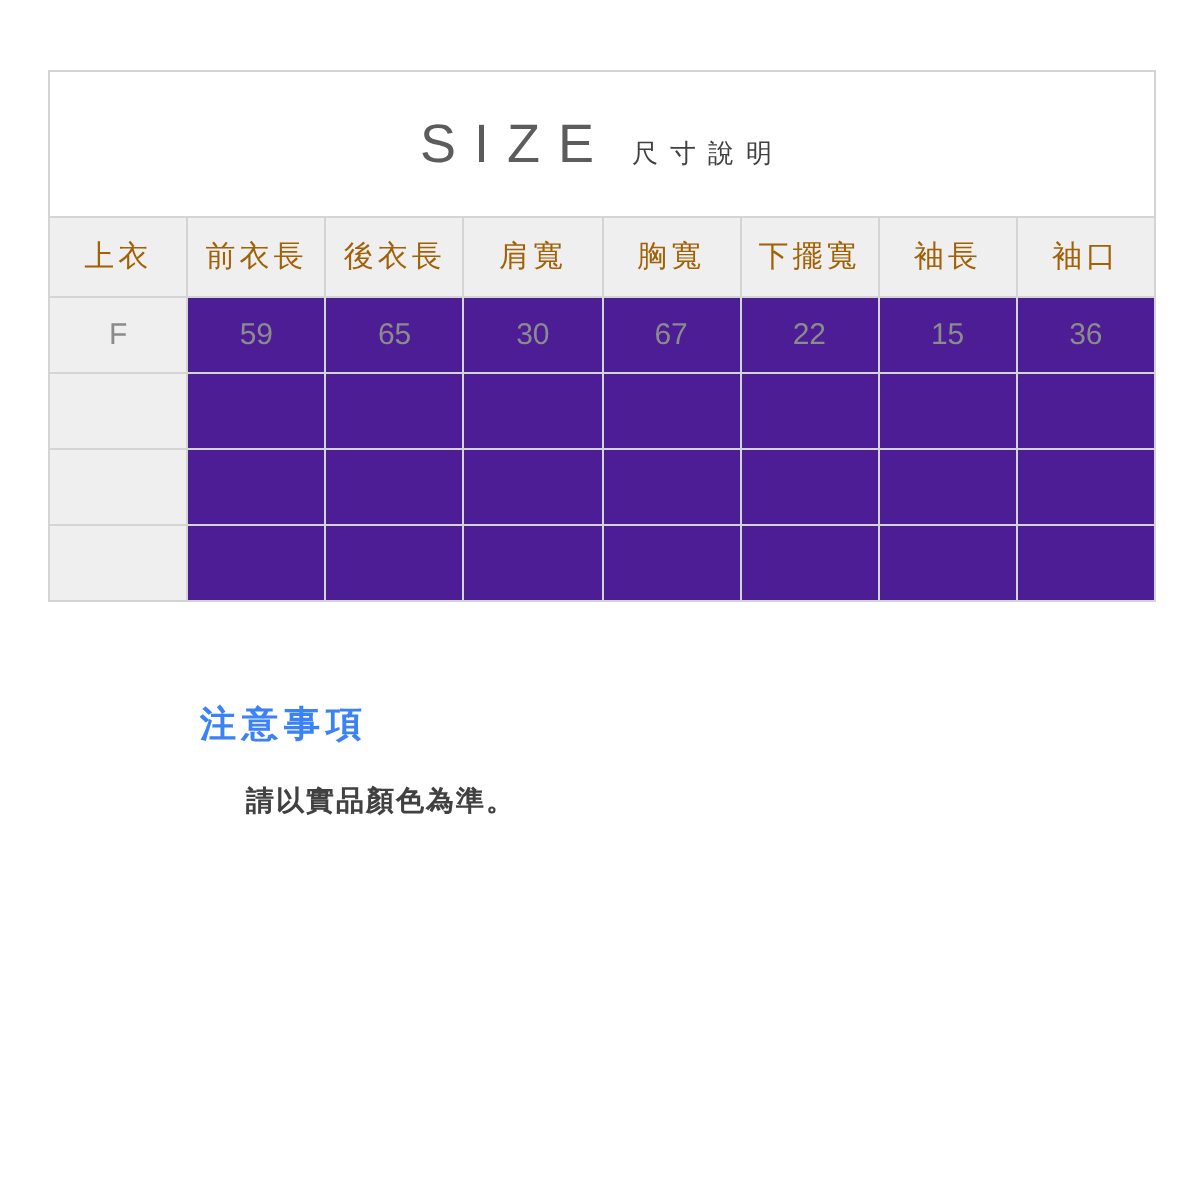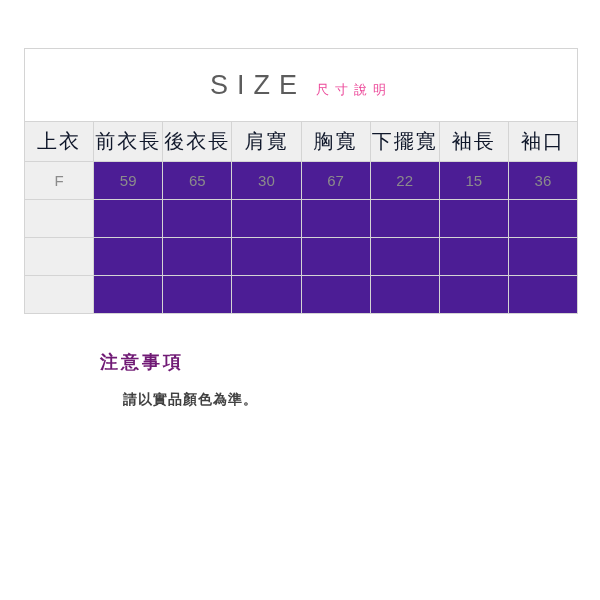--- a/index.html
+++ b/index.html
@@ -13,21 +13,21 @@
     width: 600px;
     height: 600px;
     background: #ffffff;
     overflow: hidden;
   }
 
   
   table.size-chart {
     position: absolute;
     left: 24px;
-    top: 48px;
+    top: 35px;
     width: 554px;
     border-collapse: collapse;
     table-layout: fixed;
   }
   table.size-chart td {
     border: 1px solid #d4d4d4;
     text-align: center;
     vertical-align: middle;
     color: #8b8b8b;
     font-size: 15px;
@@ -47,62 +47,61 @@
   }
   .title-en {
     font-size: 27px;
     font-weight: normal;
     letter-spacing: 9px;
     color: #5c5c5c;
   }
   .title-zh {
     font-size: 13px;
     letter-spacing: 6px;
-    color: #ec4899;
+    color: #404040;
   }
   tr.head-row td {
     height: 39px;
     background: #efefef;
     letter-spacing: 2px;
-    font-size: 20px;
-    color: #0f172a;
+    font-size: 15px;
+    color: #a16207;
   }
   tr.body-row td {
     height: 37px;
     background: #4c1d95;
   }
   tr.body-row td:first-child {
     background: #efefef;
   }
 
   
   .notes {
     position: absolute;
     left: 100px;
     top: 350px;
     color: #3d3d3d;
   }
   .notes-heading {
     font-size: 18px;
     font-weight: bold;
     letter-spacing: 3px;
-    color: #701a75;
+    color: #3b82f6;
     margin-bottom: 11px;
   }
   .note-line {
     font-size: 14px;
     font-weight: bold;
     letter-spacing: 1px;
     line-height: 31px;
     color: #414141;
     white-space: nowrap;
   }
   .note-line.indent {
     padding-left: 23px;
-    font-family: Liberation Mono, monospace;
   }
 </style>
 </head>
 <body>
 
 <div id="page">
 
   <table class="size-chart">
     <tbody>
       <tr>

